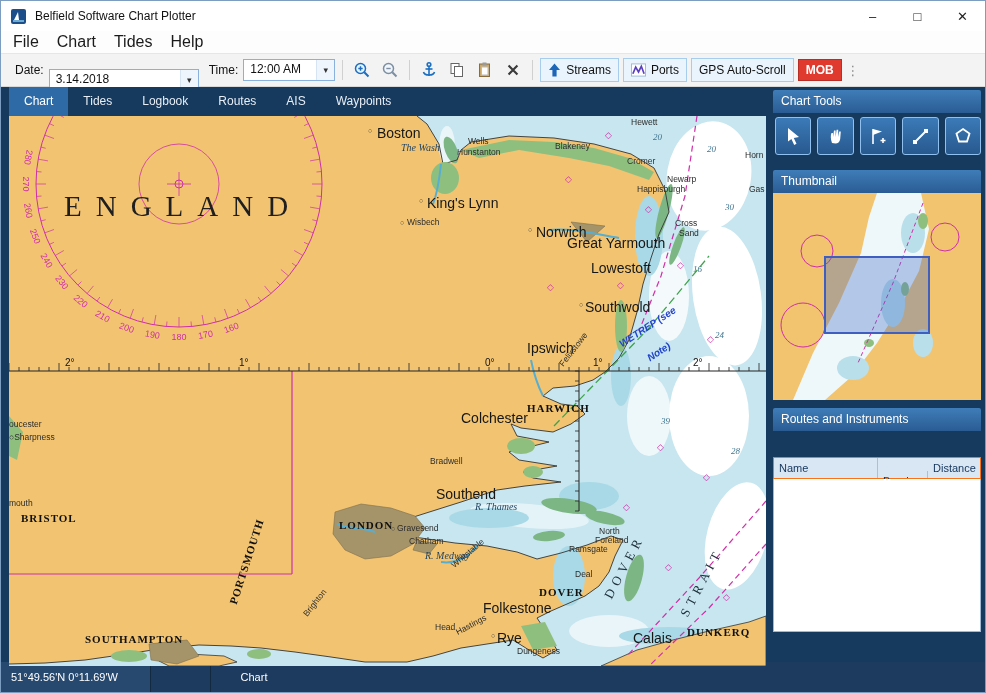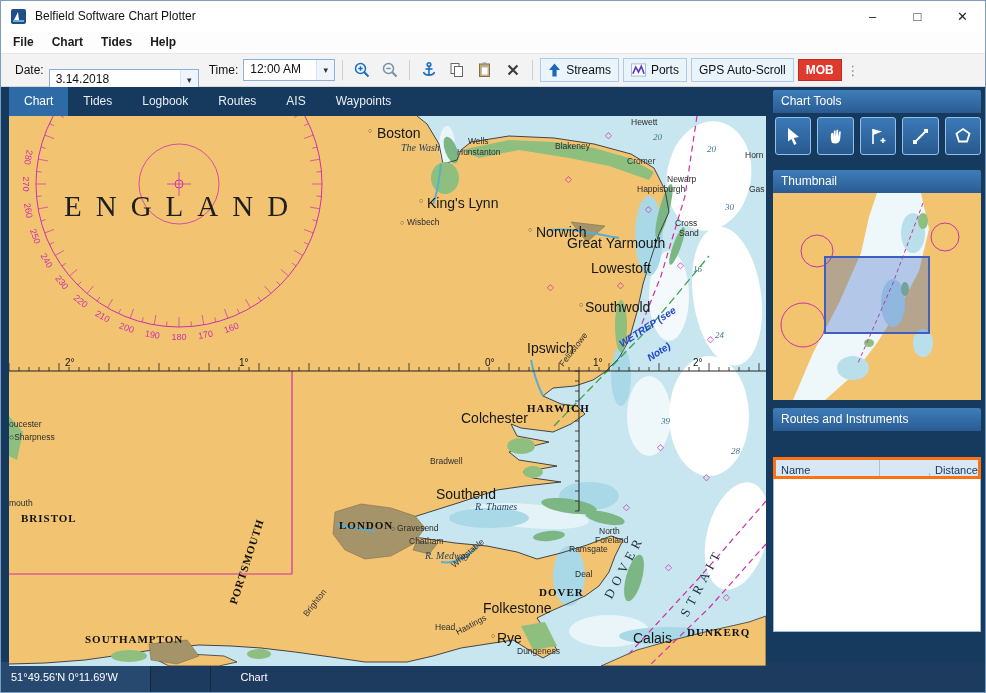--- a/index.html
+++ b/index.html
@@ -8,21 +8,21 @@
 
   
   .titlebar{height:30px;background:#ffffff;display:flex;align-items:center;padding-left:9px;flex:0 0 auto;}
   .app-icon{width:17px;height:17px;flex:0 0 auto;}
   .title-text{font-size:12px;color:#111;margin-left:8px;flex:1;white-space:nowrap;}
   .win-controls{display:flex;height:30px;}
   .win-btn{width:45px;height:30px;display:flex;align-items:center;justify-content:center;font-size:13px;color:#222;background:transparent;border:none;}
 
   
   .menubar{height:22px;background:#fdfdfd;display:flex;align-items:center;padding-left:3px;border-bottom:1px solid #e6e6e6;flex:0 0 auto;}
-  .menu-item{padding:0 9px;font-size:12px;line-height:22px;color:#1a1a1a;font-weight:bold;}
+  .menu-item{padding:0 9px;font-size:16px;line-height:22px;color:#1a1a1a;}
 
   
   .toolbar{height:32px;background:#f3f3f3;display:flex;align-items:center;gap:4px;padding:0 14px;border-bottom:1px solid #d8d8d8;flex:0 0 auto;}
   .tb-label{font-size:12px;color:#111;margin-right:1px;}
   .combo{display:flex;align-items:stretch;height:22px;border:1px solid #8ab0dc;background:#fff;font-size:12px;box-sizing:border-box;}
   .combo .val{padding:2px 6px 0;flex:1;color:#111;}
   .combo .arrow{width:17px;display:flex;align-items:center;justify-content:center;font-size:9px;color:#333;background:#eef5fd;border-left:1px solid #d5e3f4;}
   .combo.date{width:150px;margin-top:20px;} .combo.time{width:92px;}
   .tb-sep{width:1px;height:20px;background:#d0d0d0;margin:0 3px;}
   .tb-icon{width:24px;height:24px;border:none;background:transparent;display:flex;align-items:center;justify-content:center;padding:0;}
@@ -57,21 +57,21 @@
   #rose-labels text{fill:#cf2fa9;font-size:9px;text-anchor:middle;font-family:"Liberation Sans",sans-serif;}
   #ruler-ticks line{stroke:#222;stroke-width:.8;}
 
   
   .sidebar{width:220px;box-sizing:border-box;padding:3px 6px 0;display:flex;flex-direction:column;background:#16395e;flex:0 0 auto;}
   .panel-header{height:23px;line-height:23px;background:linear-gradient(#3f7db8,#2a5c93);color:#fff;font-size:12px;padding:0 8px;border-radius:2px 2px 0 0;flex:0 0 auto;}
   .tools-row{height:46px;display:flex;gap:6px;padding:4px 0 0 2px;margin-bottom:7px;flex:0 0 auto;}
   .tool-btn{width:38px;height:38px;border:1px solid #8fc0ef;border-radius:3px;background:linear-gradient(#3b7ab8,#28598e);display:flex;align-items:center;justify-content:center;padding:0;}
   .thumb{width:208px;height:207px;margin-bottom:8px;flex:0 0 auto;background:#f2c46f;}
   .routes-gap{height:26px;flex:0 0 auto;}
-  .thead{display:flex;height:22px;background:#d9e6f4;border:3px solid #f97316;box-sizing:border-box;flex:0 0 auto;}
+  .thead{display:flex;height:22px;background:#d9e6f4;border:1px solid #f97316;box-sizing:border-box;flex:0 0 auto;}
   .th{font-size:11px;line-height:20px;padding-left:5px;border-right:1px solid #aabfd8;color:#15365c;box-sizing:border-box;}
   .th:nth-child(1){width:104px;} .th:nth-child(2){width:50px;margin-top:13px;} .th:nth-child(3){flex:1;border-right:none;}
   .tbody{height:153px;background:#fff;border:1px solid #9fb8d4;border-top:none;box-sizing:border-box;flex:0 0 auto;}
   .bottom-tabs{height:25px;background:#fff;display:flex;align-items:center;padding-left:4px;gap:2px;border:1px solid #9fb8d4;border-top:none;box-sizing:border-box;flex:0 0 auto;}
   .btab{font-size:11px;padding:2px 8px;color:#222;}
   .btab.active{border:1px solid #8a8a8a;background:#fff;}
 
   
   .statusbar{height:30px;background:#1d3b5e;display:flex;align-items:center;color:#fff;font-size:11px;flex:0 0 auto;}
   .sb-seg1{width:150px;height:100%;display:flex;align-items:center;padding-left:10px;box-sizing:border-box;background:#27496f;border-right:1px solid #13293f;}

